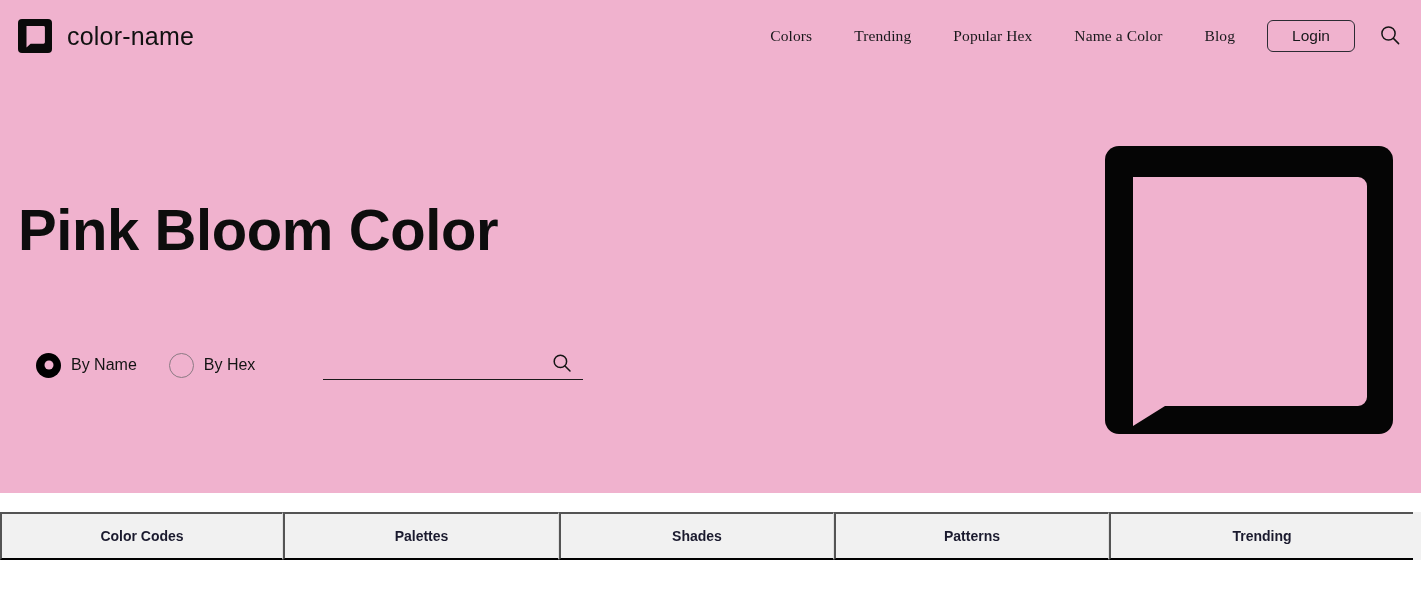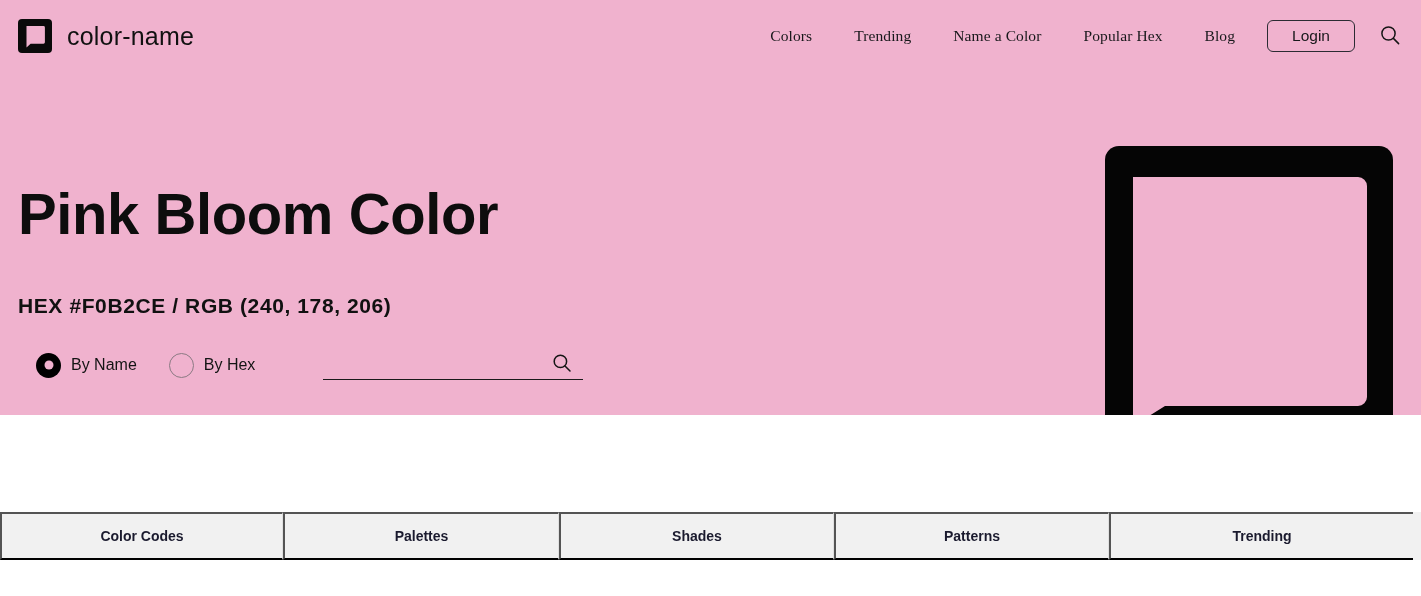--- a/index.html
+++ b/index.html
@@ -18,21 +18,21 @@
     height: 596px;
     background: #ffffff;
   }
 
   
   .hero {
     position: absolute;
     left: 0;
     top: 0;
     width: 1421px;
-    height: 415px;
+    height: 493px;
     background: #f0b2ce;
     overflow: hidden;
     padding-left: 32px;
   }
 
   
   .header {
     position: absolute;
     left: 0;
     top: 0;
@@ -112,21 +112,21 @@
     cursor: pointer;
     display: flex;
     align-items: center;
     justify-content: center;
   }
 
   
   .hero-title {
     position: absolute;
     left: 18px;
-    top: 183px;
+    top: 199px;
     font-size: 58px;
     font-weight: bold;
     color: #0d0d0d;
     letter-spacing: -0.4px;
     line-height: 1.08;
     white-space: nowrap;
   }
 
   .hero-sub {
     position: absolute;
@@ -287,39 +287,38 @@
             <path d="M4 0 H30 A4 4 0 0 1 34 4 V30 A4 4 0 0 1 30 34 H4 A4 4 0 0 1 0 30 V4 A4 4 0 0 1 4 0 Z" fill="#0a0a0a"></path>
             <path d="M8.5 7 H25.5 A1.4 1.4 0 0 1 26.9 8.4 V23.3 A1.4 1.4 0 0 1 25.5 24.7 H12.6 L8.5 28.4 Z" fill="#f0b2ce"></path>
           </svg>
         </span>
         <span class="brand-text">color-name</span>
       </a>
 
       <nav class="nav">
         <a class="nav-link" href="#">Colors</a>
         <a class="nav-link" href="#">Trending</a>
+        <a class="nav-link" href="#">Popular Hex</a>
         <a class="nav-link" href="#">Name a Color</a>
-        <a class="nav-link" href="#">Popular Hex</a>
         <a class="nav-link" href="#">Blog</a>
 
         <button class="login-btn">Login</button>
 
         <button class="search-btn">
           <span>
             <svg width="24" height="24" viewBox="0 0 24 24" fill="none" xmlns="http://www.w3.org/2000/svg">
               <circle cx="10.5" cy="10.5" r="6.6" stroke="#151515" stroke-width="1.5"></circle>
               <line x1="15.4" y1="15.4" x2="20.6" y2="20.6" stroke="#151515" stroke-width="1.5" stroke-linecap="round"></line>
             </svg>
           </span>
         </button>
       </nav>
     </div>
 
     <h1 class="hero-title">Pink Bloom Color</h1>
-    <div class="hero-sub">HEX #F0B2CE / RGB (240, 178, 206)</div>
 
     <div class="search-row">
 
       <label class="radio-opt">
         <span class="radio-dot on"></span>
         <span class="radio-label">By Name</span>
       </label>
 
       <label class="radio-opt">
         <span class="radio-dot off"></span>

